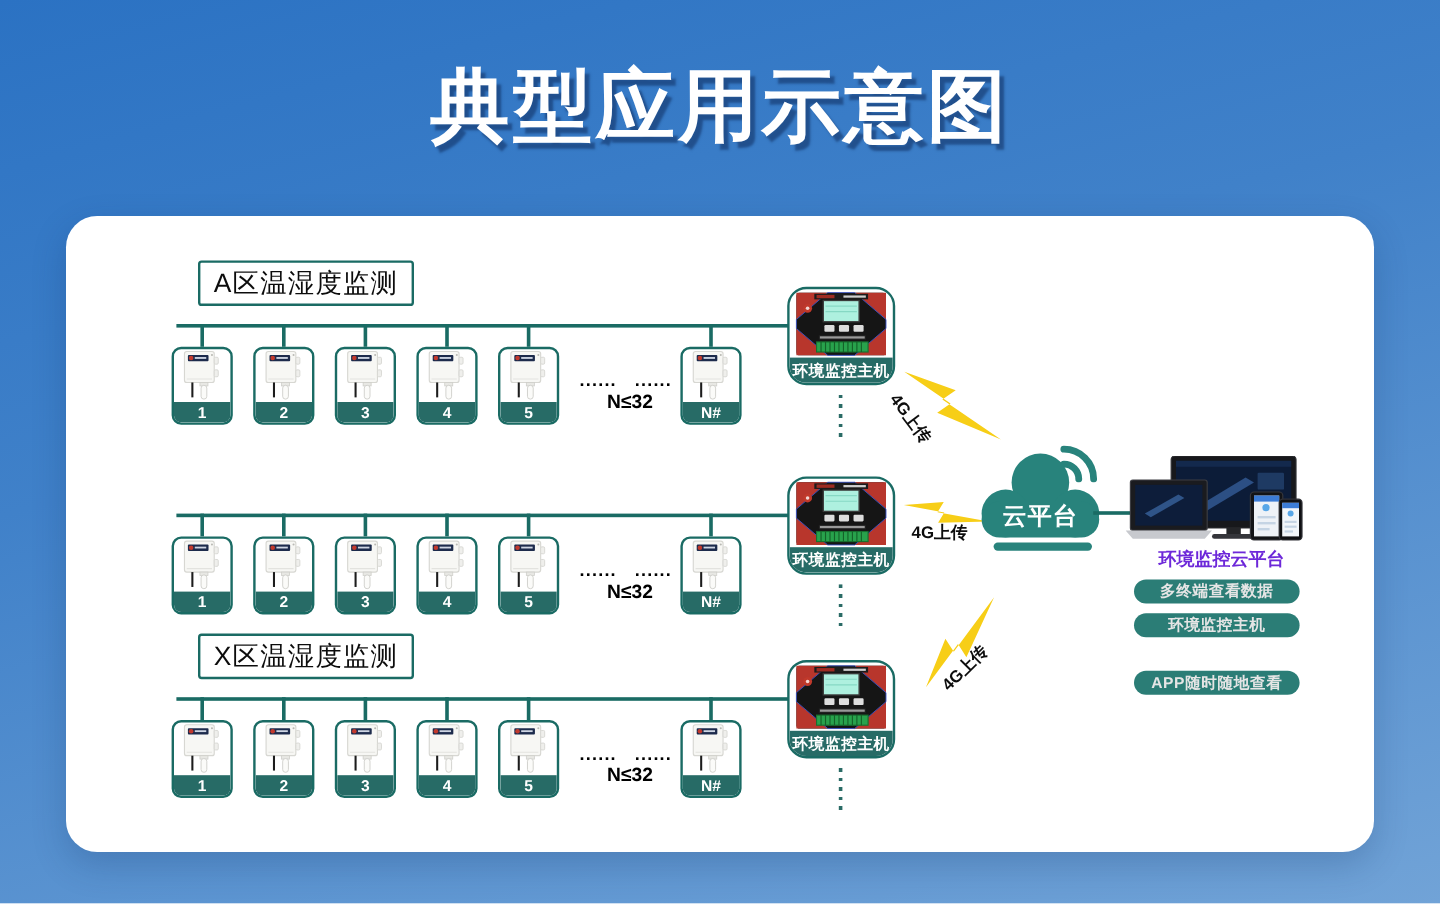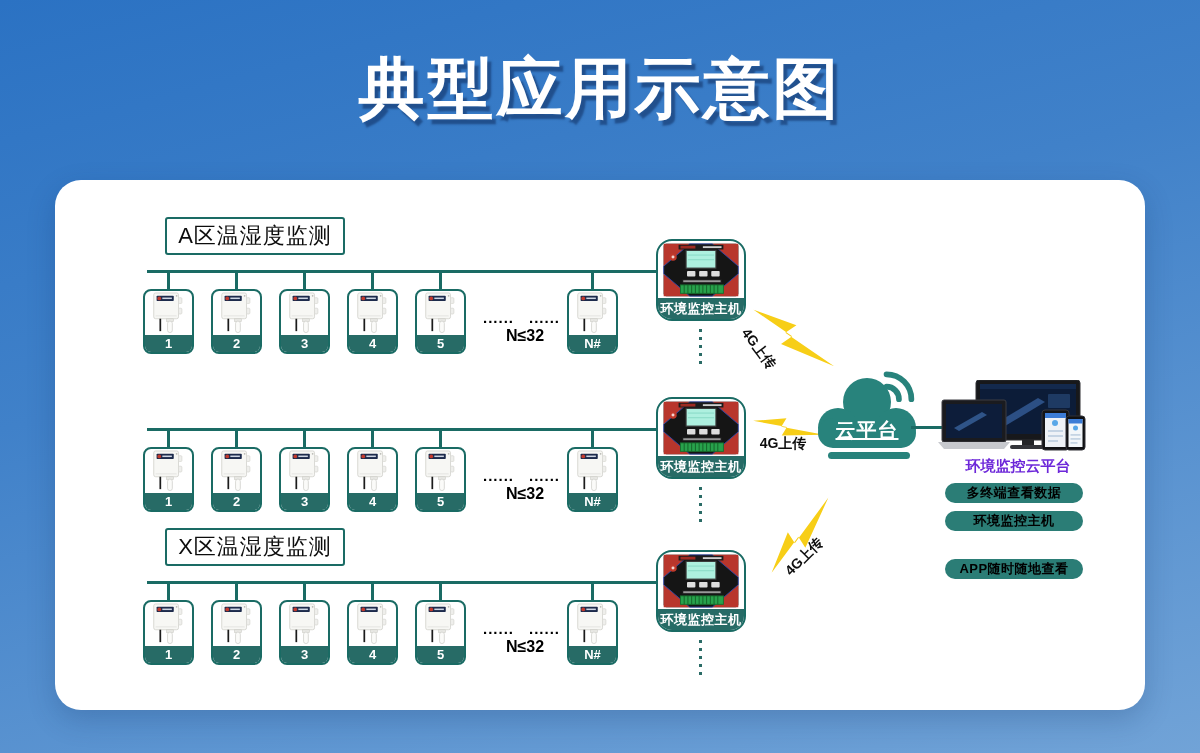--- a/index.html
+++ b/index.html
@@ -64,29 +64,29 @@
   .b1 { left:695px; top:128px; width:86px; height:60px; }
   .b2 { left:700px; top:226px; width:66px; height:44px; transform:rotate(-24deg); }
   .b3 { left:704px; top:327px; width:82px; height:58px; transform:rotate(-88deg); }
   .uplink { position:absolute; font-size:14px; font-weight:700; color:#0d0d0d; white-space:nowrap; }
   .u1 { left:680px; top:160px; transform:rotate(53deg); }
   .u2 { left:698px; top:255px; width:60px; text-align:center; }
   .u3 { left:726px; top:368px; transform:rotate(-45deg); }
   .cloud-svg { position:absolute; left:762px; top:196px; width:100px; height:74px; }
   .wifi-svg { position:absolute; left:822px; top:180px; width:42px; height:42px; }
   .cloud-label { position:absolute; left:772px; top:237px; width:80px; text-align:center;
-    color:#fff; font-size:20px; font-weight:700; letter-spacing:1px;text-decoration:underline; }
+    color:#fff; font-size:20px; font-weight:700; letter-spacing:1px; }
   .cloud-base { position:absolute; left:773px; top:272px; width:82px; height:7px;
     background:#28837c; border-radius:4px; }
   .cloud-link { position:absolute; left:856px; top:246px; width:42px; height:3px; background:#1a6b64; }
   .devices-svg { position:absolute; left:883px; top:200px; width:172px; height:74px; }
   .plat-label { position:absolute; left:888px; top:277px; width:150px; text-align:center;
     font-size:15px; font-weight:700; color:#6d28d9; }
   .pill { position:absolute; left:890px; width:138px; height:20px; border-radius:10px;
-    background:#2b7d76; color:#000000; font-size:13px; font-weight:600;
+    background:#2b7d76; color:#e5e5e5; font-size:13px; font-weight:600;
     display:flex; align-items:center; justify-content:center; letter-spacing:.5px; }
   .p1{top:303px}.p2{top:331px}.p3{top:379px}
 </style>
 </head>
 <body>
 
 <div class="stage">
   <div class="title">典型应用示意图</div>
 
   <div class="canvas">

